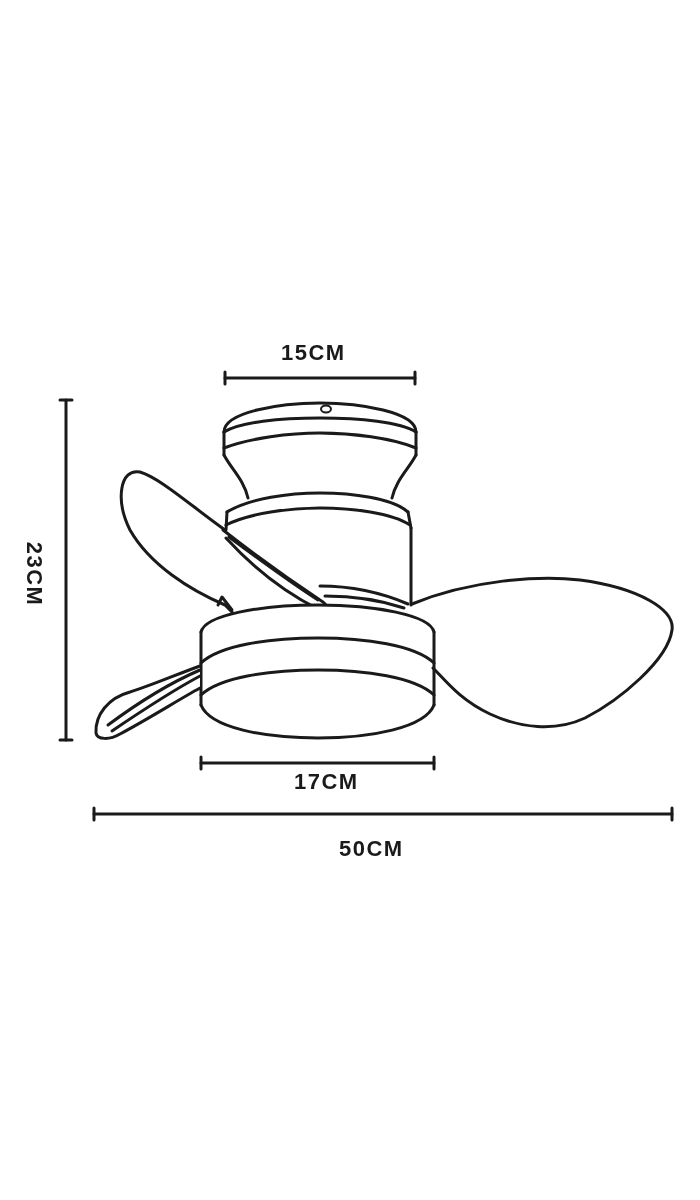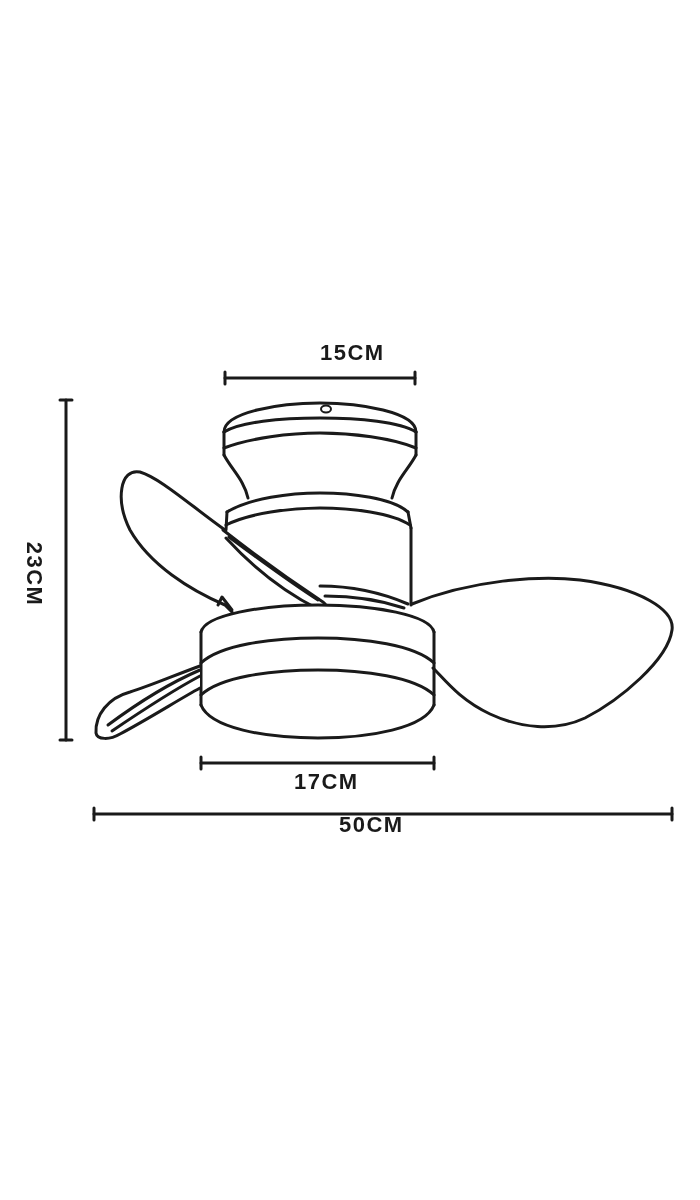--- a/index.html
+++ b/index.html
@@ -24,23 +24,23 @@
     .label {
       position: absolute;
       font-family: "Liberation Sans", "DejaVu Sans", sans-serif;
       font-weight: bold;
       font-size: 22px;
       letter-spacing: 1.5px;
       color: #1a1a1a;
       white-space: nowrap;
       line-height: 1;
     }
-    .label-top { left: 281px; top: 342px; margin-left: 39px; }
+    .label-top { left: 281px; top: 342px; }
     .label-bottom-inner { left: 294px; top: 771px; }
-    .label-overall { left: 339px; top: 814px; }
+    .label-overall { left: 339px; top: 838px; }
     .label-height {
       left: 34px;
       top: 574px;
       transform-origin: center center;
       transform: translate(-50%, -50%) rotate(90deg);
     }
   </style>
 </head>
 <body>
 

